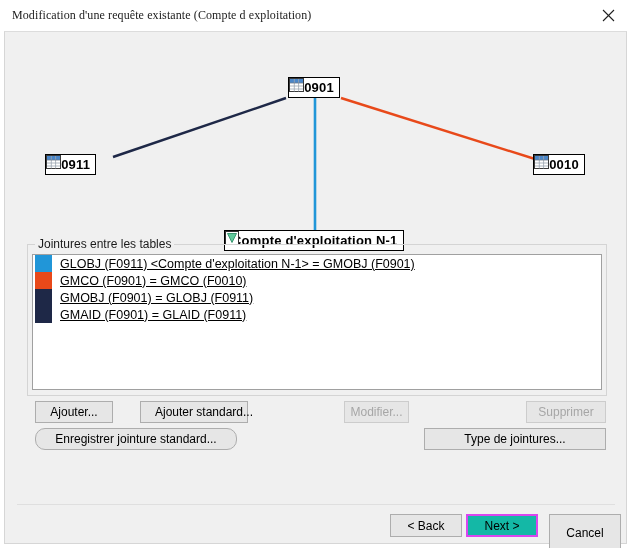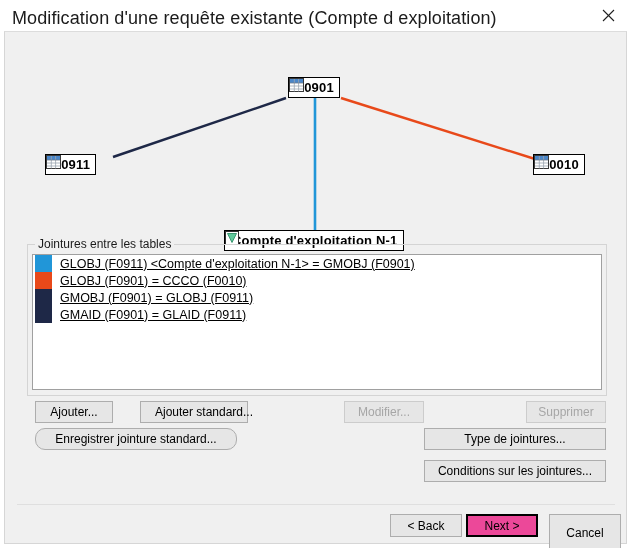--- a/index.html
+++ b/index.html
@@ -28,24 +28,25 @@
     position: absolute;
     left: 0; top: 0;
     width: 631px;
     height: 31px;
     background: #ffffff;
   }
   .title-text {
     position: absolute;
     left: 12px;
     top: 8px;
-    font-size: 18px;
+    font-size: 12px;
     color: #1b1b1b;
     white-space: nowrap;
     letter-spacing: 0.1px;
+    font-family: Liberation Serif, serif;
   }
   .close-btn {
     position: absolute;
     right: 0px;
     top: 0px;
     width: 45px;
     height: 31px;
     display: flex;
     align-items: center;
     justify-content: center;
@@ -167,27 +168,27 @@
     cursor: default;
     white-space: nowrap;
     height: 22px;
   }
   .btn.disabled {
     color: #a6a6a6;
     border-color: #cccccc;
     background: #e6e6e6;
   }
   .btn.default {
-    border: 2px solid #000000;
-    background: #ec4899;
+    border: 2px solid #d946ef;
+    background: #14b8a6;
   }
 
   #btn-ajouter            { left: 30px;  top: 369px; width: 78px; }
   #btn-ajouter-standard   { left: 135px; top: 369px; width: 108px; padding-left: 20px; }
-  #btn-modifier           { left: 339px; top: 369px; width: 80px; }
+  #btn-modifier           { left: 339px; top: 369px; width: 65px; }
   #btn-supprimer          { left: 521px; top: 369px; width: 80px; }
   #btn-enregistrer        { left: 30px;  top: 396px; width: 202px; border-radius: 10px; }
   #btn-type-jointures     { left: 419px; top: 396px; width: 182px; }
   #btn-conditions         { left: 419px; top: 428px; width: 182px; }
 
   .footer-sep {
     position: absolute;
     left: 12px;
     top: 472px;
     width: 598px;
@@ -284,39 +285,38 @@
     <div class="groupbox"></div>
     <div class="groupbox-label">Jointures entre les tables</div>
 
     <div class="listbox">
       <div class="list-item">
         <span class="swatch" style="background:#2196d8"></span>
         <span class="item-text">GLOBJ (F0911) &lt;Compte d'exploitation N-1&gt; = GMOBJ (F0901)</span>
       </div>
       <div class="list-item">
         <span class="swatch" style="background:#e8491a"></span>
-        <span class="item-text">GLOBJ (F0901) = CCCO (F0010)</span>
+        <span class="item-text">GMCO (F0901) = GMCO (F0010)</span>
       </div>
       <div class="list-item">
         <span class="swatch" style="background:#1e2847"></span>
         <span class="item-text">GMOBJ (F0901) = GLOBJ (F0911)</span>
       </div>
       <div class="list-item">
         <span class="swatch" style="background:#1e2847"></span>
         <span class="item-text">GMAID (F0901) = GLAID (F0911)</span>
       </div>
     </div>
 
     <div class="btn" id="btn-ajouter">Ajouter...</div>
     <div class="btn" id="btn-ajouter-standard">Ajouter standard...</div>
     <div class="btn disabled" id="btn-modifier">Modifier...</div>
     <div class="btn disabled" id="btn-supprimer">Supprimer</div>
     <div class="btn" id="btn-enregistrer">Enregistrer jointure standard...</div>
     <div class="btn" id="btn-type-jointures">Type de jointures...</div>
-    <div class="btn" id="btn-conditions">Conditions sur les jointures...</div>
 
     <div class="footer-sep"></div>
     <div class="btn" id="btn-back">&lt; Back</div>
     <div class="btn default" id="btn-next">Next &gt;</div>
     <div class="btn" id="btn-cancel">Cancel</div>
 
   </div>
 </div>
 
 </body></html>

